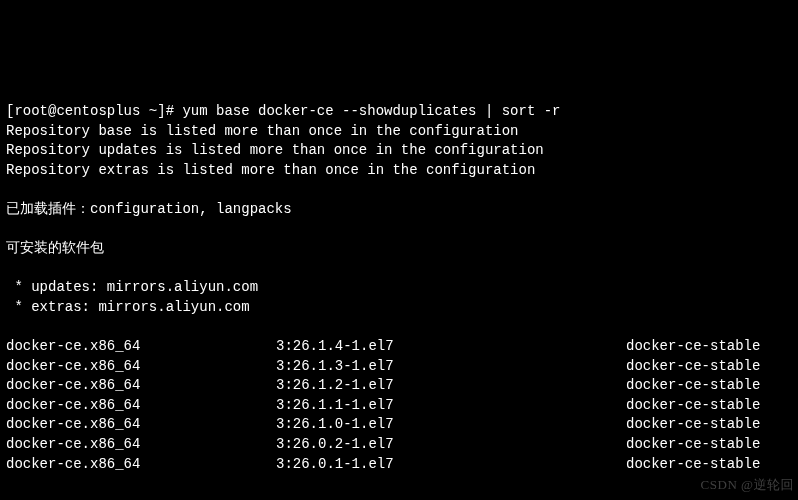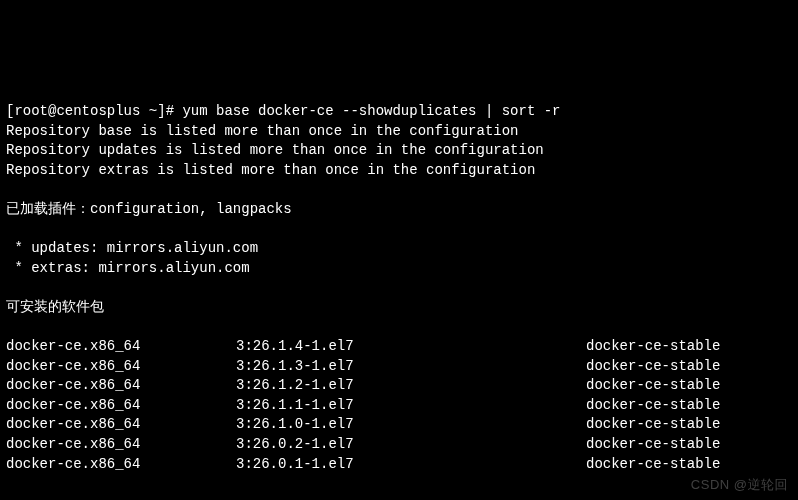--- a/index.html
+++ b/index.html
@@ -24,43 +24,44 @@
       display: inline;
     }
     .row {
       display: flex;
     }
     .col-pkg {
       width: 230px;
     }
     .col-ver {
       width: 350px;
+      margin-left: 40px;
     }
     .col-repo {
       flex: 1;
     }
     .watermark {
       position: absolute;
       bottom: 6px;
-      right: 10px;
+      right: 4px;
       color: rgba(180,180,180,0.35);
       font-size: 13px;
-      font-family: Liberation Sans, sans-serif;
+      font-family: Liberation Serif, serif;
       letter-spacing: 0.5px;
     }
   </style>
 </head>
 <body>
 
 
 
 <div>
 <span class="prompt-line">[root@centosplus ~]#</span> <span>yum base docker-ce --showduplicates | sort -r</span>
 <div id="warnings"><div>Repository base is listed more than once in the configuration</div><div>Repository updates is listed more than once in the configuration</div><div>Repository extras is listed more than once in the configuration</div></div>
 <div>已加载插件：configuration, langpacks</div>
+<div>可安装的软件包</div>
 <div id="mirrors"><div> * updates: mirrors.aliyun.com</div><div> * extras: mirrors.aliyun.com</div></div>
-<div>可安装的软件包</div>
 <div id="packages"><div class="row"><span class="col-pkg">docker-ce.x86_64</span><span class="col-ver">3:26.1.4-1.el7</span><span class="col-repo">docker-ce-stable</span></div><div class="row"><span class="col-pkg">docker-ce.x86_64</span><span class="col-ver">3:26.1.3-1.el7</span><span class="col-repo">docker-ce-stable</span></div><div class="row"><span class="col-pkg">docker-ce.x86_64</span><span class="col-ver">3:26.1.2-1.el7</span><span class="col-repo">docker-ce-stable</span></div><div class="row"><span class="col-pkg">docker-ce.x86_64</span><span class="col-ver">3:26.1.1-1.el7</span><span class="col-repo">docker-ce-stable</span></div><div class="row"><span class="col-pkg">docker-ce.x86_64</span><span class="col-ver">3:26.1.0-1.el7</span><span class="col-repo">docker-ce-stable</span></div><div class="row"><span class="col-pkg">docker-ce.x86_64</span><span class="col-ver">3:26.0.2-1.el7</span><span class="col-repo">docker-ce-stable</span></div><div class="row"><span class="col-pkg">docker-ce.x86_64</span><span class="col-ver">3:26.0.1-1.el7</span><span class="col-repo">docker-ce-stable</span></div></div>
 </div>
 <div class="watermark">CSDN @逆轮回</div>
 
 
 
 
 </body></html>

